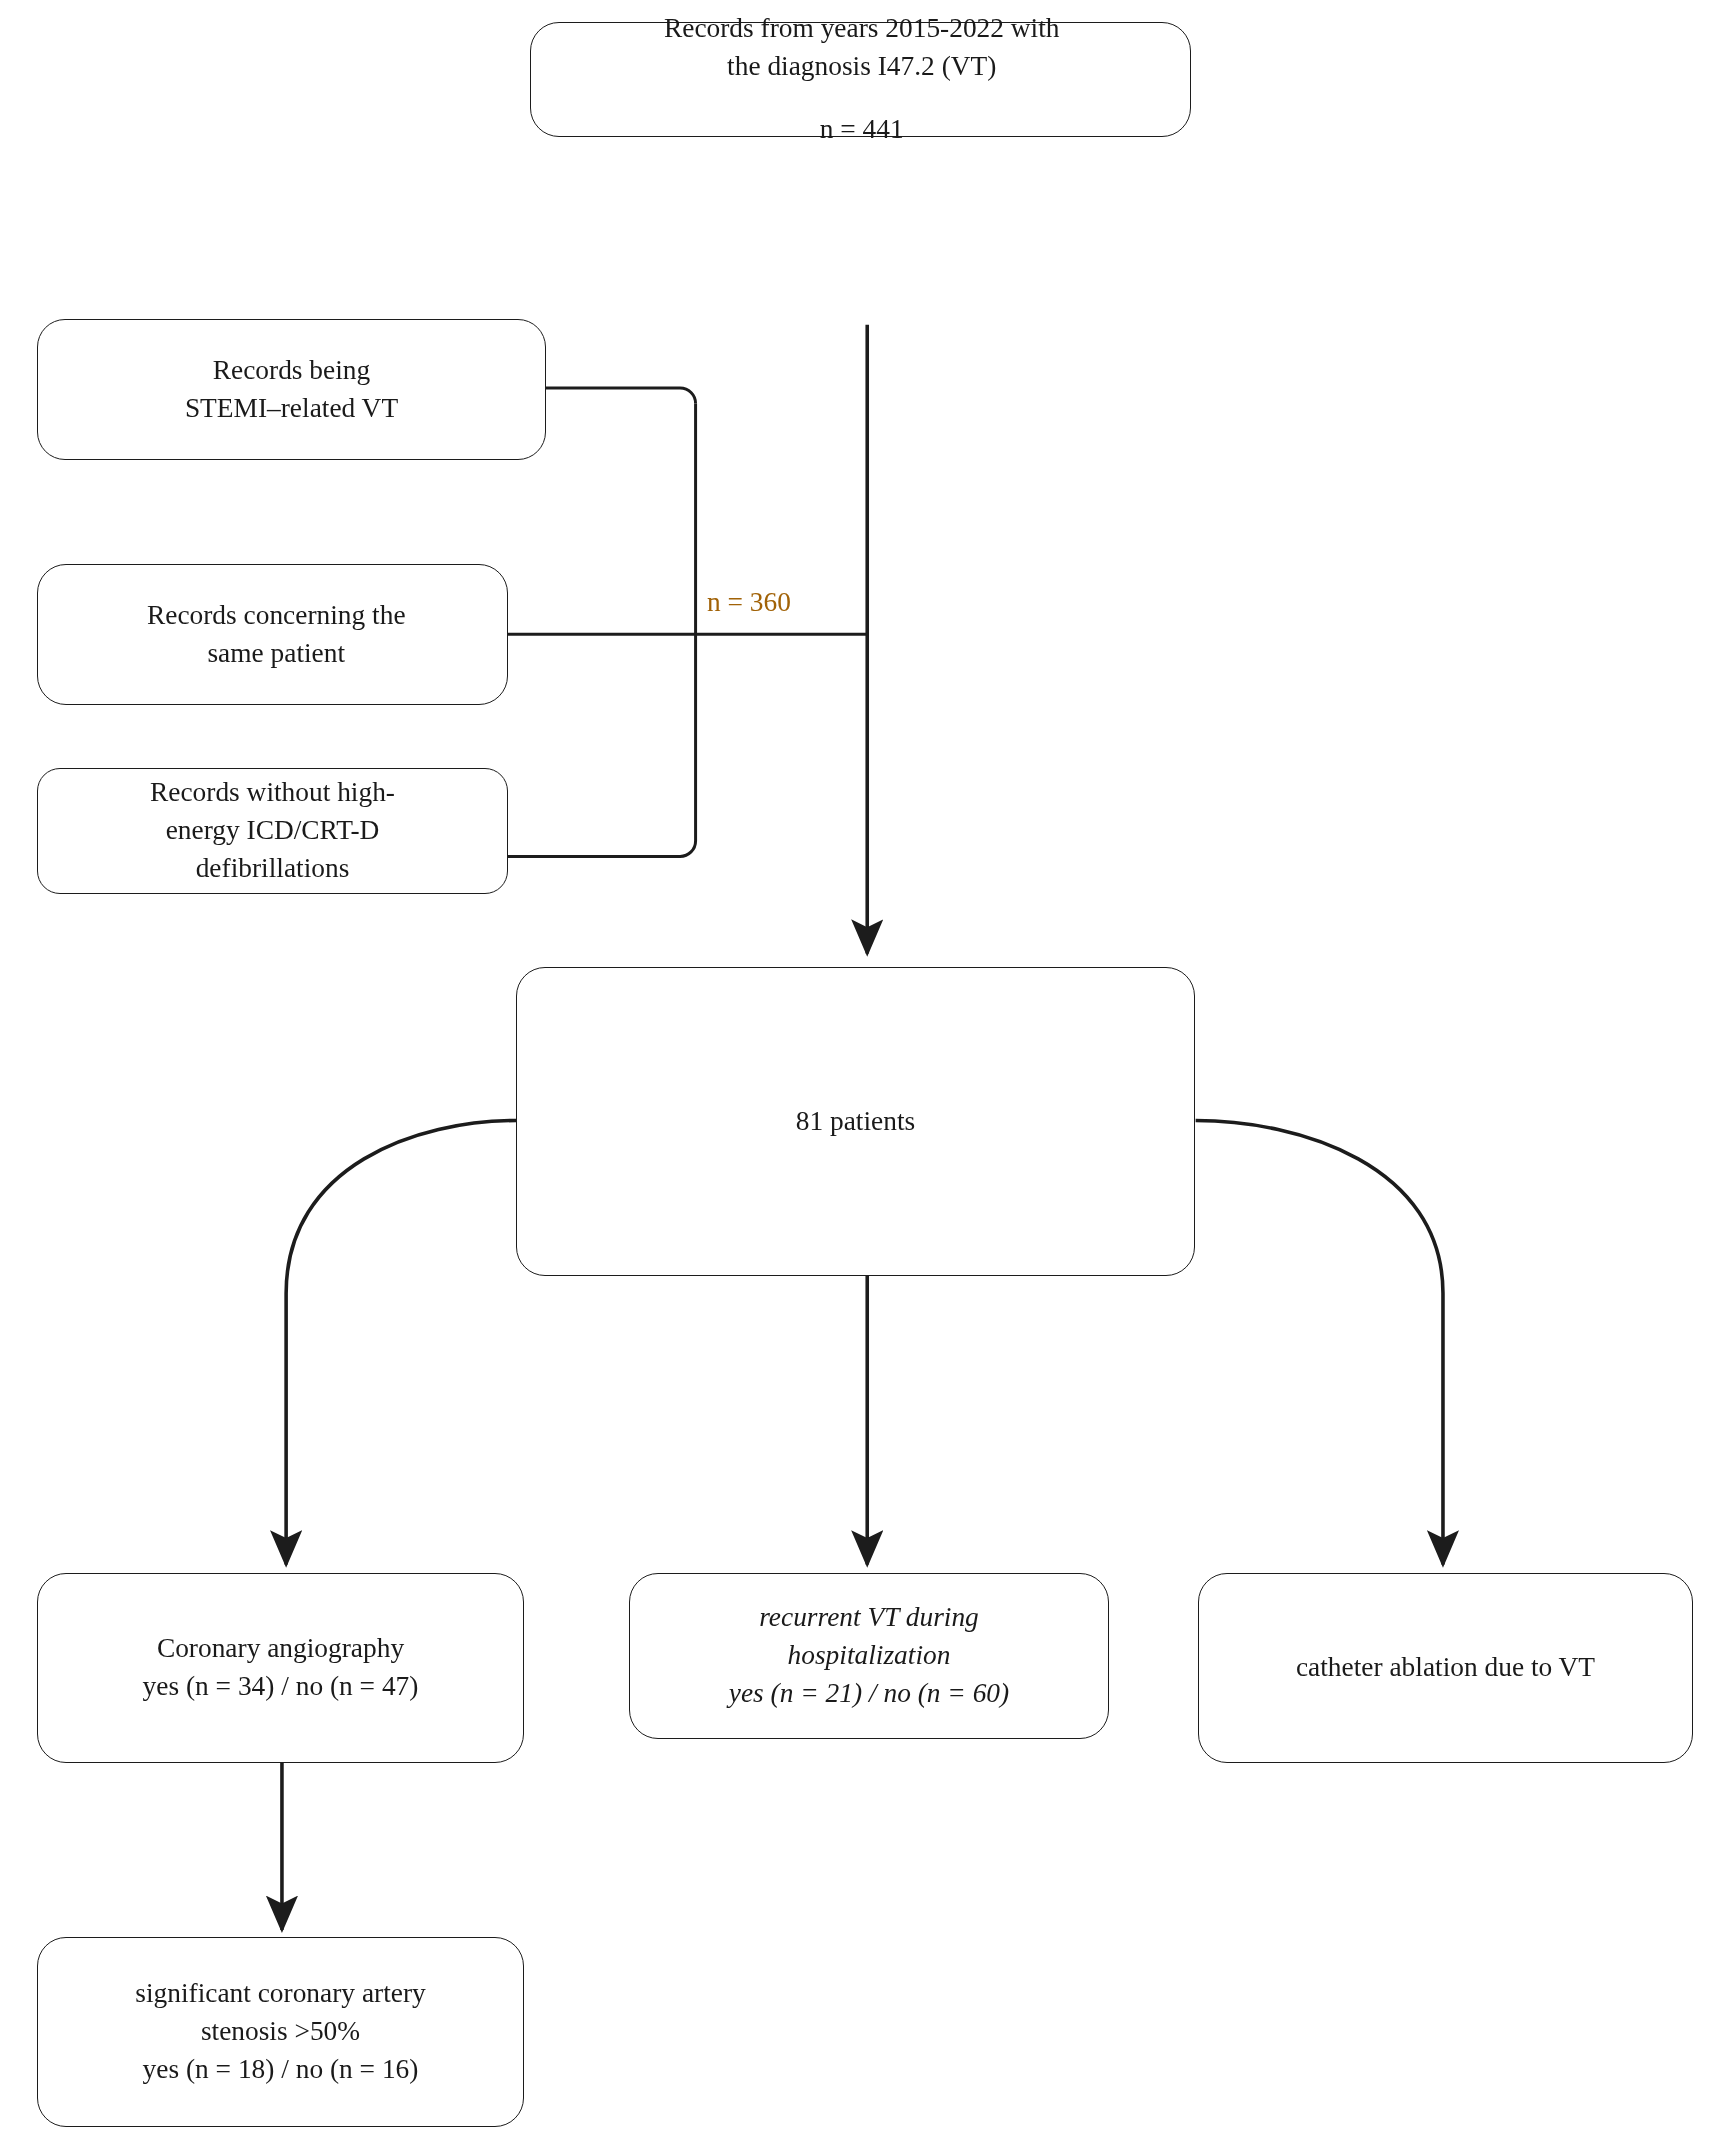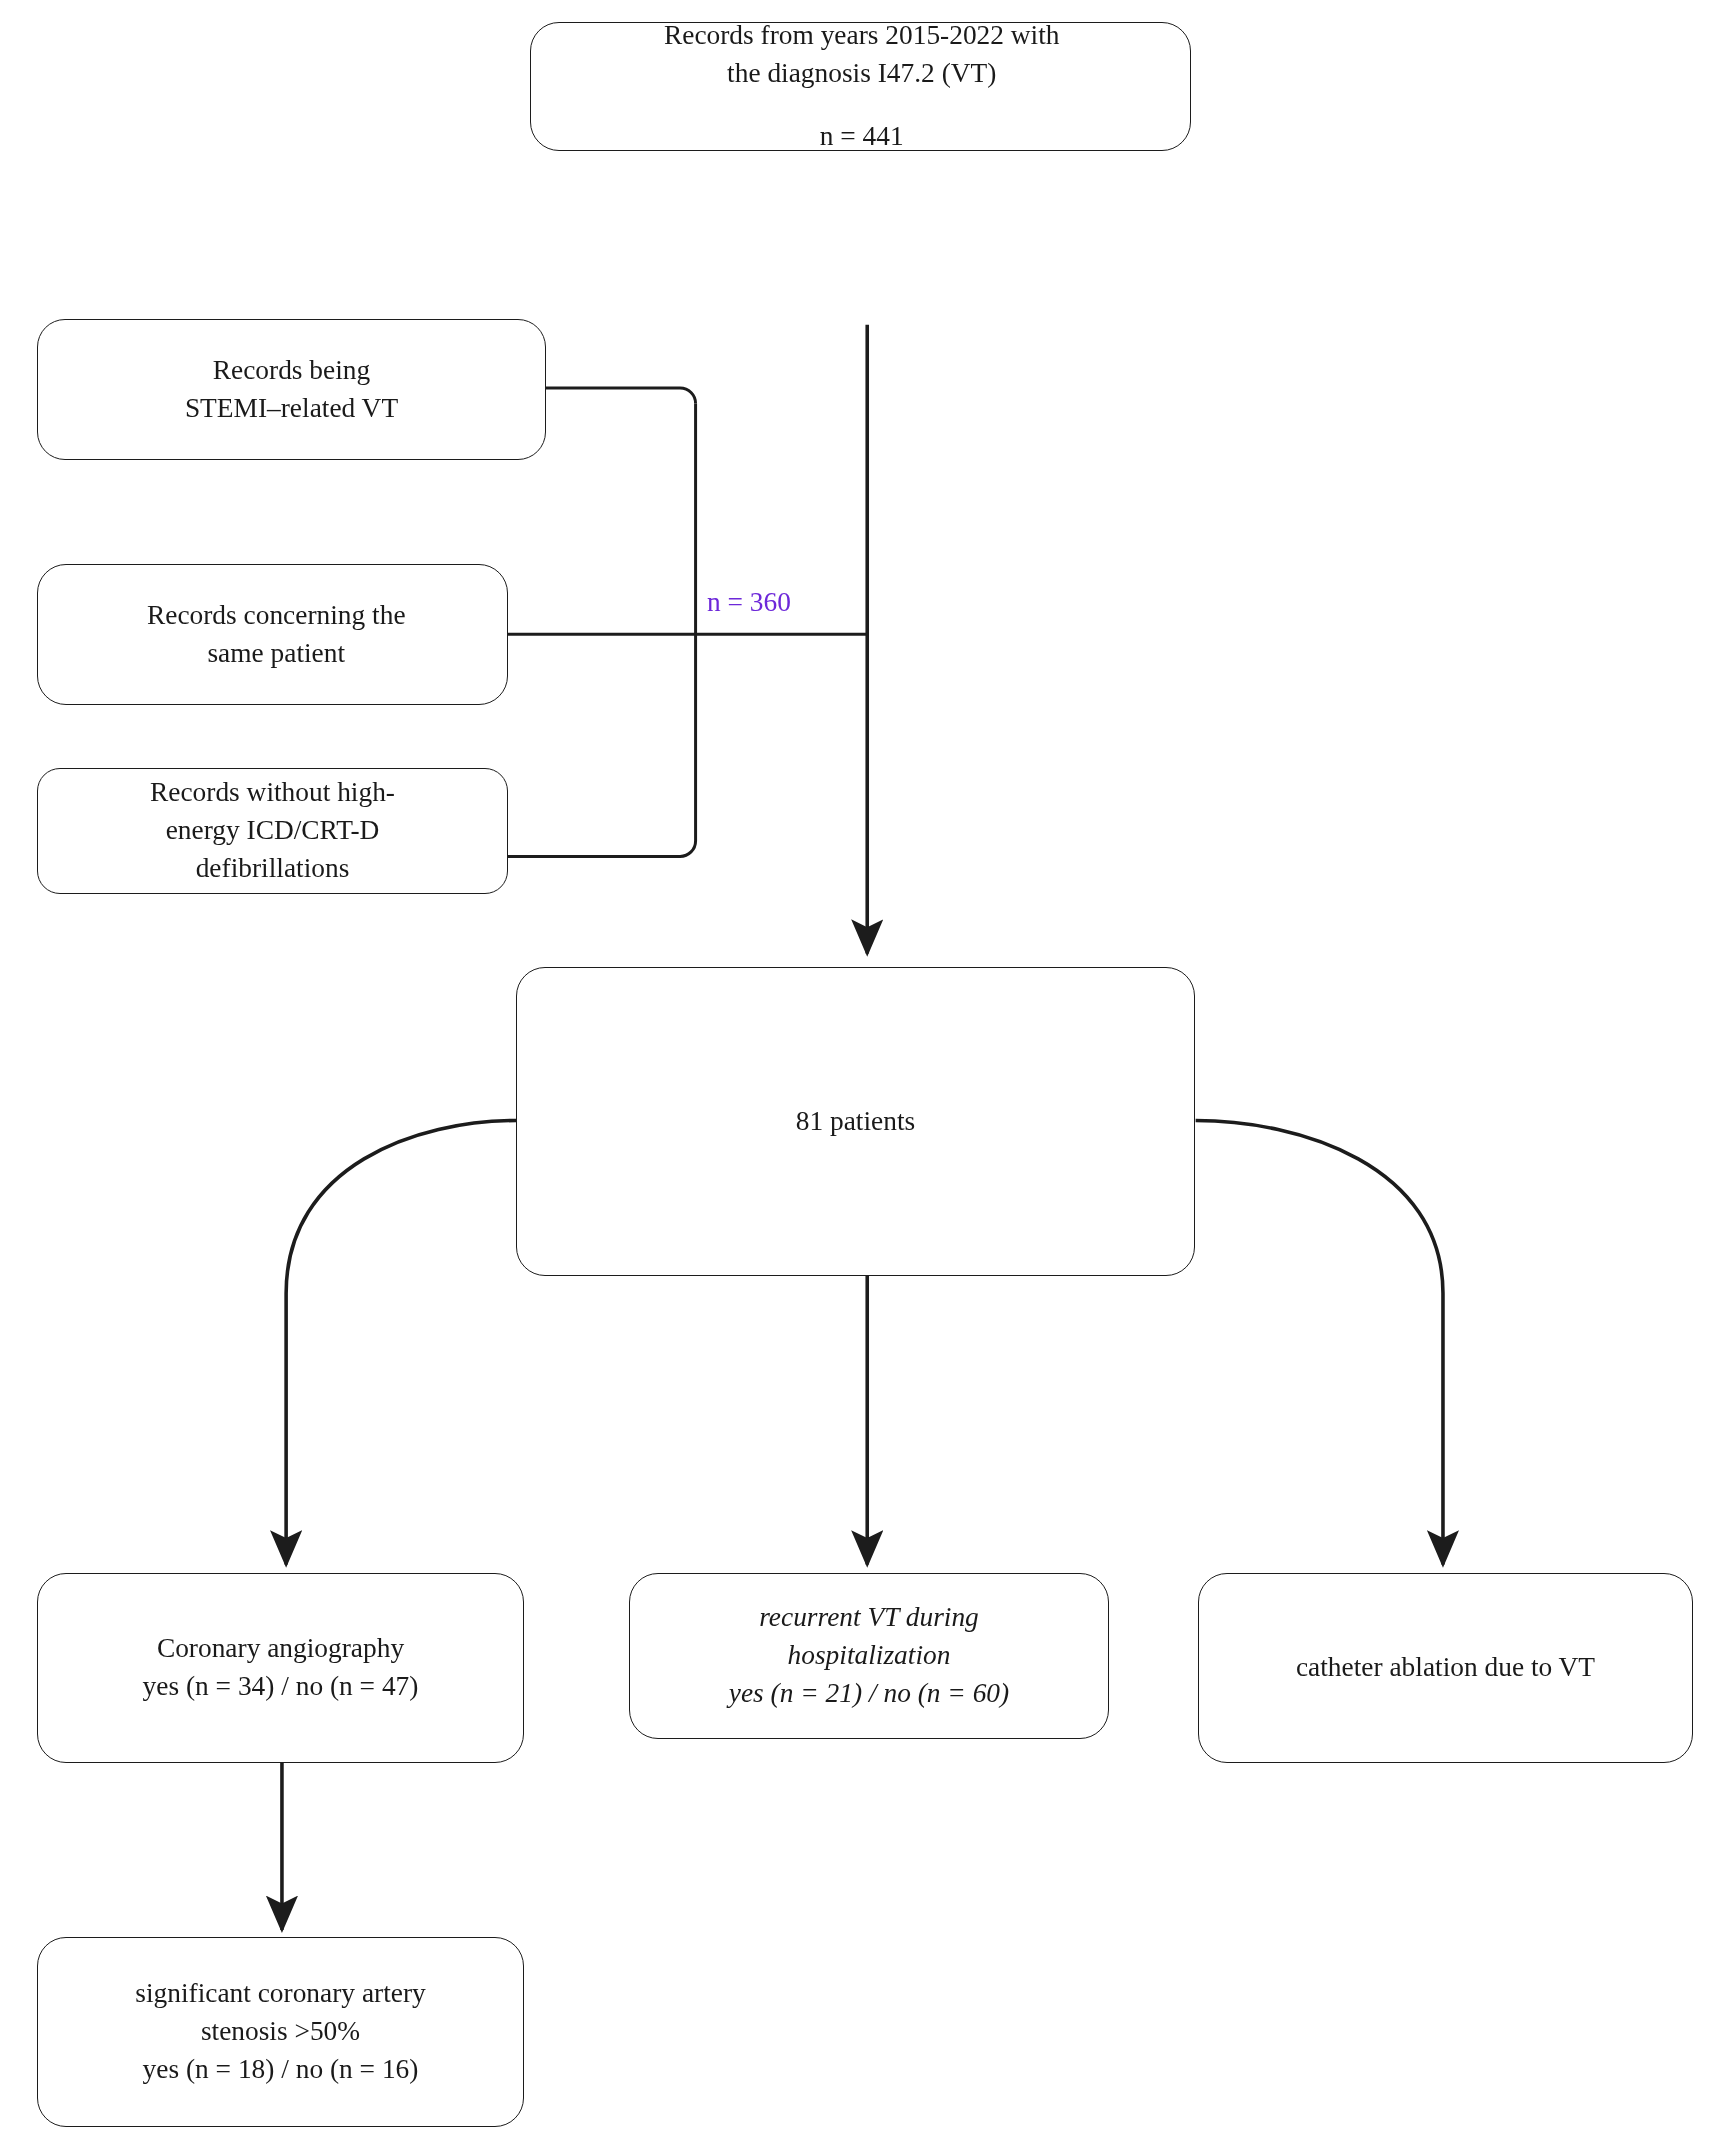--- a/index.html
+++ b/index.html
@@ -23,21 +23,21 @@
     line-height:1.38;
     font-size:27.4px;
     padding:6px 15.5px;
   }
   .node .lines{width:100%;}
   .node .ln{display:block;}
   .gap{display:block;height:0.95em;}
   .edge-label{
     position:absolute;
     font-size:27.4px;
-    color:#6d28d9;
+    color:#a16207;
     white-space:nowrap;
   }
 </style>
 </head>
 <body>
 
 <div id="canvas">
 
   <svg class="edges" viewBox="0 0 2874 3609">
     <defs>
@@ -56,21 +56,21 @@
 
     <path d="M866,1880 C700,1880 480,1955 480,2170 L480,2625" fill="none" stroke="#1c1c1c" stroke-width="6" marker-end="url(#arrowhead)"></path>
 
     <path d="M1455,2140 L1455,2625" fill="none" stroke="#1c1c1c" stroke-width="6" marker-end="url(#arrowhead)"></path>
 
     <path d="M2006,1880 C2180,1880 2421,1955 2421,2170 L2421,2625" fill="none" stroke="#1c1c1c" stroke-width="6" marker-end="url(#arrowhead)"></path>
 
     <path d="M473,2958 L473,3238" fill="none" stroke="#1c1c1c" stroke-width="6" marker-end="url(#arrowhead)"></path>
   </svg>
 
-  <div class="node" style="left:530px;top:22px;width:661px;height:129px;padding-left:18px;">
+  <div class="node" style="left:530px;top:22px;width:661px;height:115px;padding-left:18px;">
     <span class="lines">
       <span class="ln">Records from years 2015-2022 with</span>
       <span class="ln">the diagnosis I47.2 (VT)</span>
       <span class="gap"></span>
       <span class="ln">n = 441</span>
     </span>
   </div>
 
   <div class="node" style="left:37px;top:319px;width:509px;height:141px;border-radius:28px;">
     <span class="lines">

